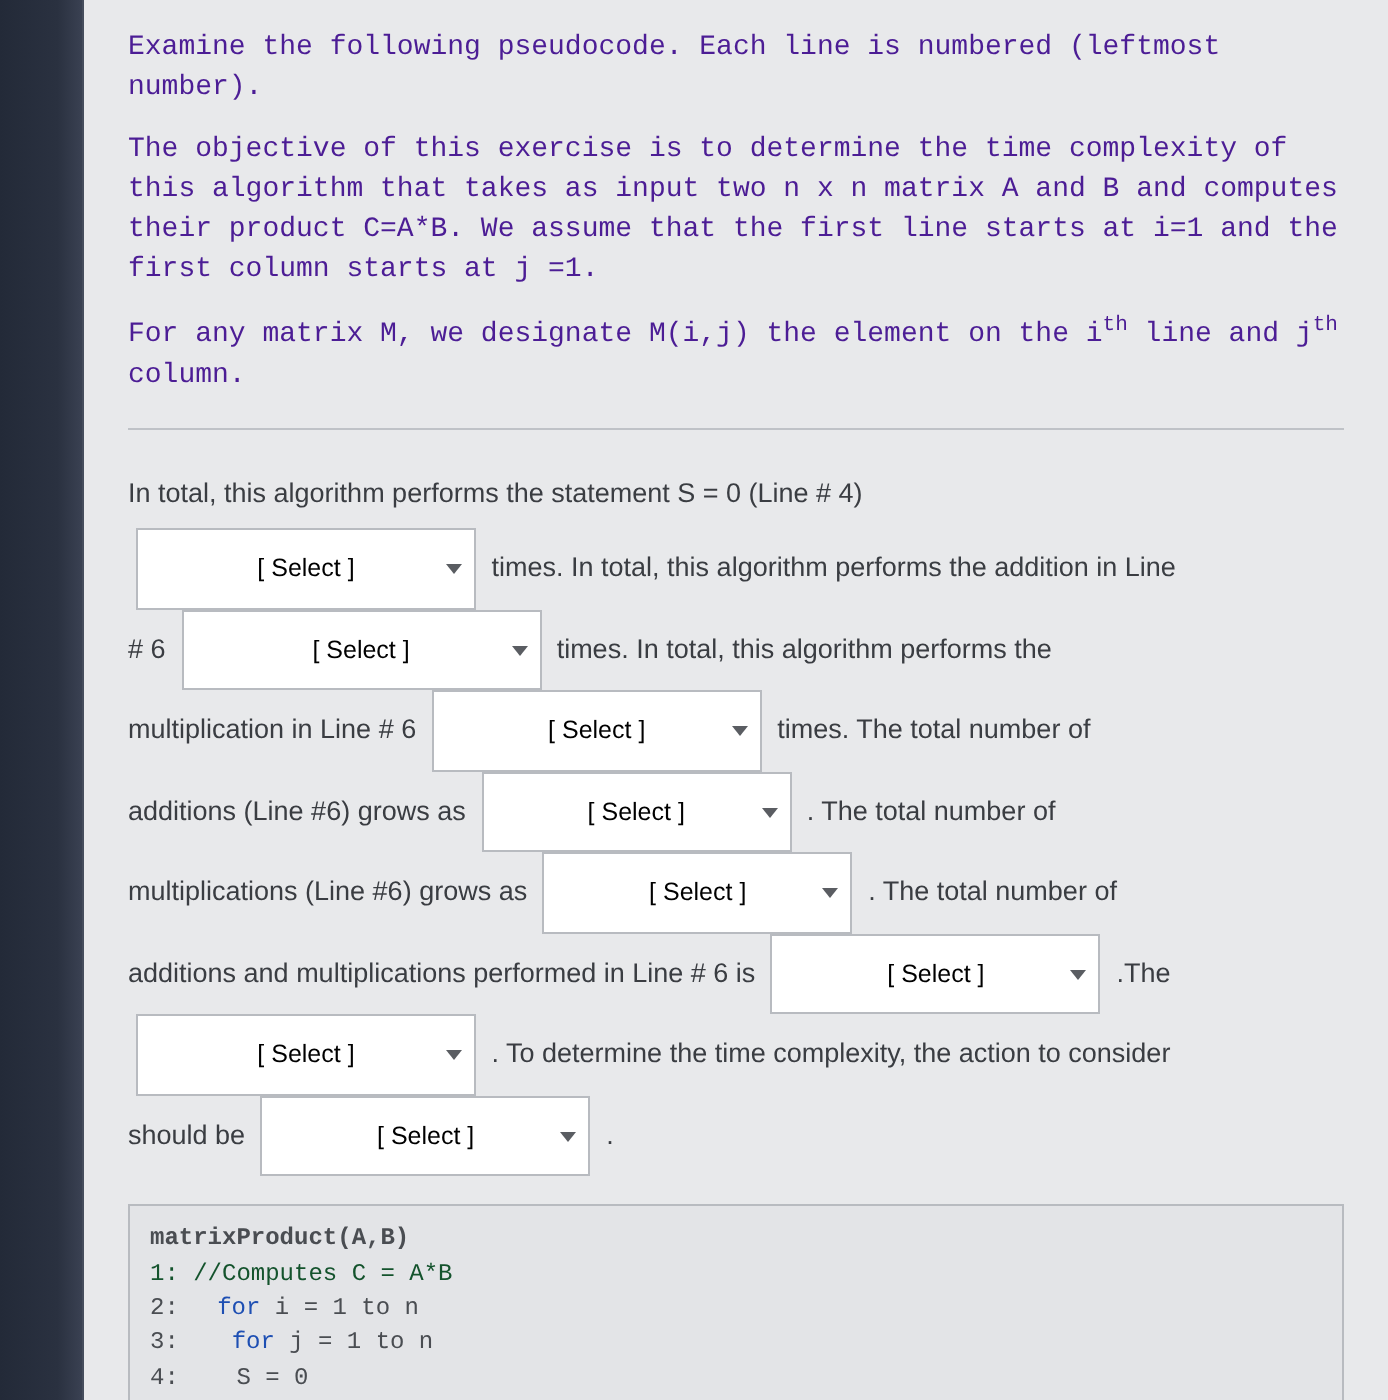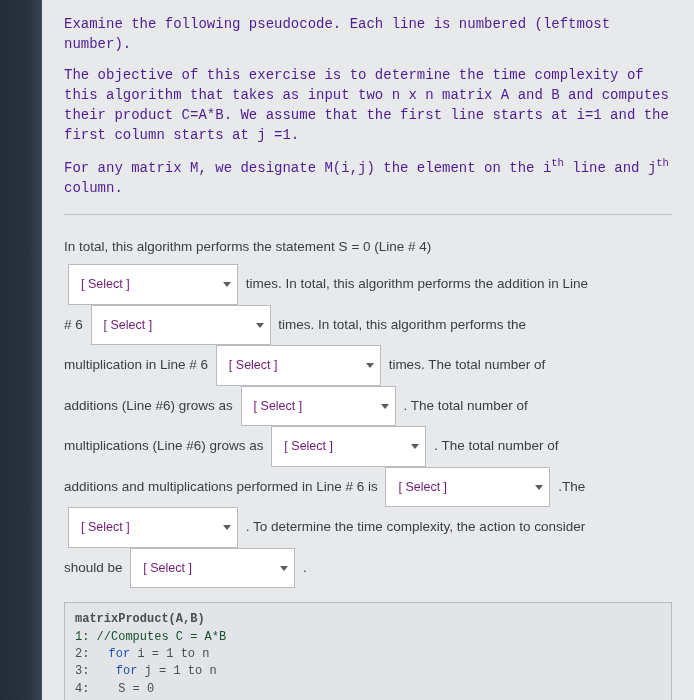--- a/index.html
+++ b/index.html
@@ -43,25 +43,26 @@
     color: #3a3d42;
     line-height: 2.6;
     font-size: 13.5px;
   }
   .sel {
     display: inline-block;
     background: #fff;
     border: 1px solid #b8bbc0;
     padding: 3px 12px;
     font-size: 12.5px;
-    color: #701a75;
+    color: #000000;
     position: relative;
     vertical-align: middle;
     margin: 0 4px;
     min-width: 100px;
+    text-align: center;
   }
   .sel::after {
     content: "";
     position: absolute;
     right: 6px;
     top: 50%;
     margin-top: -2px;
     width: 0; height: 0;
     border-left: 4px solid transparent;
     border-right: 4px solid transparent;

